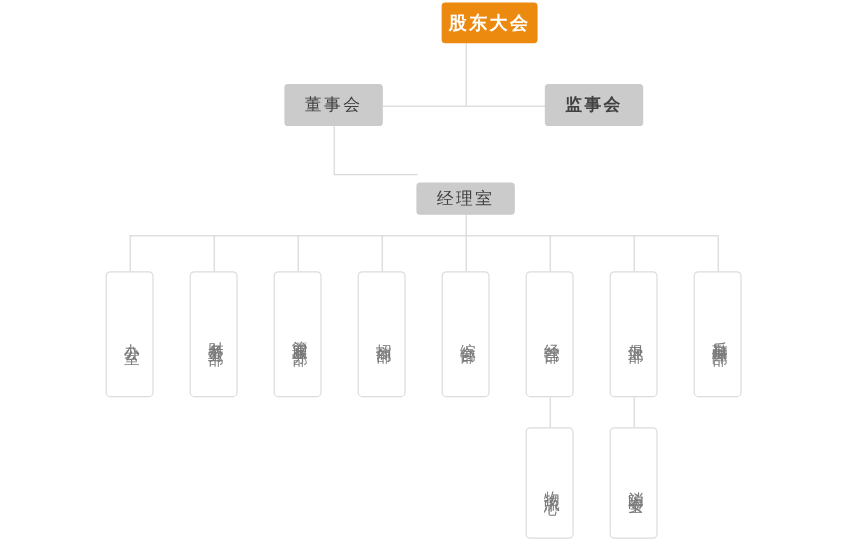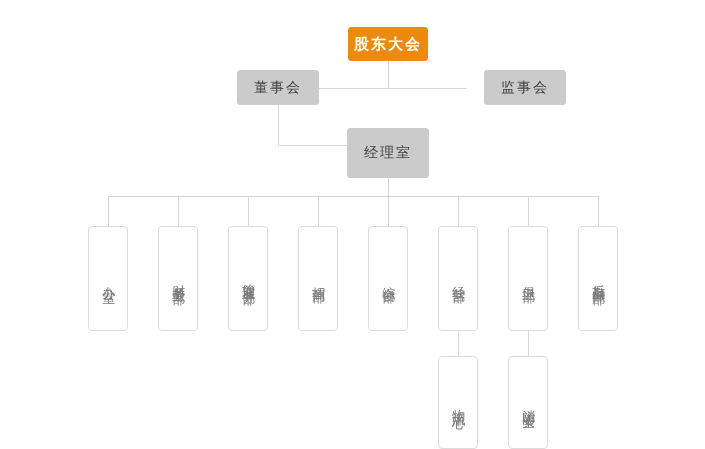--- a/index.html
+++ b/index.html
@@ -95,33 +95,33 @@
   <div class="line v" style="left:248px; top:196px; height:30px;"></div>
   <div class="line v" style="left:318px; top:196px; height:30px;"></div>
   <div class="line v" style="left:388px; top:196px; height:30px;"></div>
   <div class="line v" style="left:458px; top:196px; height:30px;"></div>
   <div class="line v" style="left:528px; top:196px; height:30px;"></div>
   <div class="line v" style="left:598px; top:196px; height:30px;"></div>
 
   <div class="line v" style="left:458px; top:331px; height:25px;"></div>
   <div class="line v" style="left:528px; top:331px; height:25px;"></div>
 
-  <div class="node root" style="left:348px; top:2px; width:80px; height:34px;margin-top:25px;">
+  <div class="node root" style="left:368px; top:2px; width:80px; height:34px;">
     <span>股东大会</span>
   </div>
 
   <div class="node level2" style="left:237px; top:70px; width:82px; height:35px;">
     <span>董事会</span>
   </div>
 
-  <div class="node level2" style="left:484px; top:70px; width:82px; height:35px;">
+  <div class="node level2" style="left:454px; top:70px; width:82px; height:35px;font-weight:bold;">
     <span>监事会</span>
   </div>
 
-  <div class="node level3" style="left:347px; top:128px; width:82px; height:50px;">
+  <div class="node level3" style="left:347px; top:152px; width:82px; height:27px;">
     <span>经理室</span>
   </div>
 
   <div class="node dept" style="left:88px; top:226px; width:40px; height:105px;">
     <span class="vtext">办公室</span>
   </div>
   <div class="node dept" style="left:158px; top:226px; width:40px; height:105px;">
     <span class="vtext">财务劳工部</span>
   </div>
   <div class="node dept" style="left:228px; top:226px; width:40px; height:105px;">

